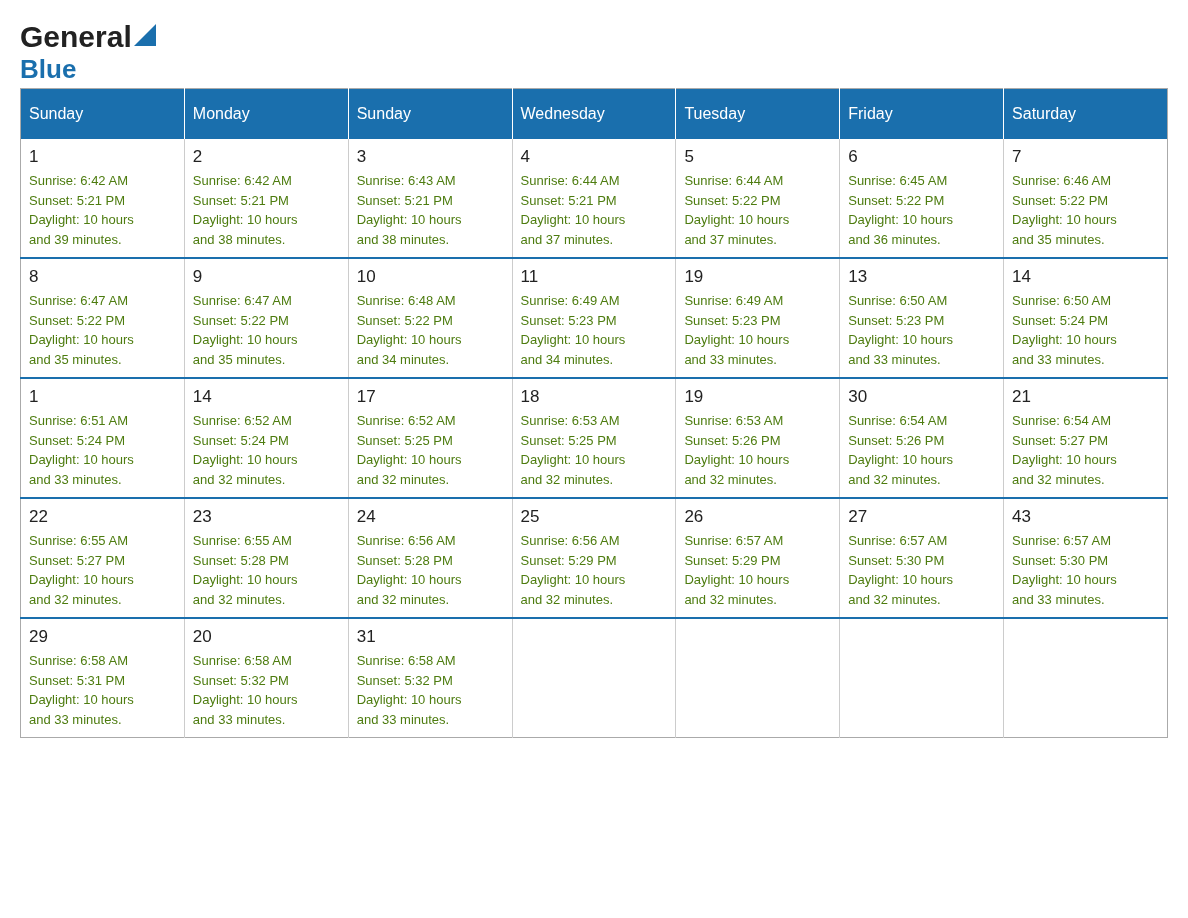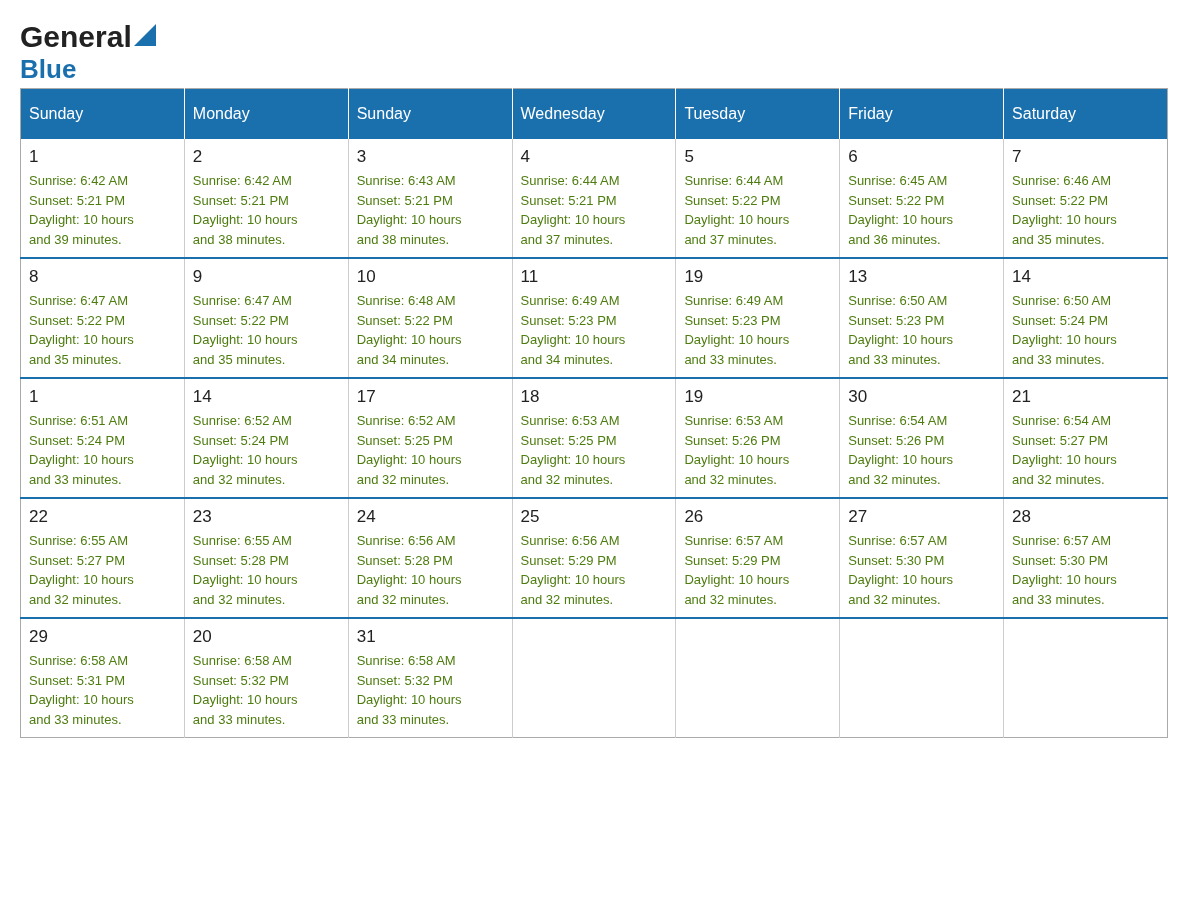--- a/index.html
+++ b/index.html
@@ -375,21 +375,21 @@
         <td>
           <span class="day-number">27</span>
         <div class="day-info">
           Sunrise: 6:57 AM<br>
           Sunset: 5:30 PM<br>
           Daylight: 10 hours<br>
           and 32 minutes.
         </div>
         </td>
         <td>
-          <span class="day-number">28</span>
+          <span class="day-number">43</span>
         <div class="day-info">
           Sunrise: 6:57 AM<br>
           Sunset: 5:30 PM<br>
           Daylight: 10 hours<br>
           and 33 minutes.
         </div>
         </td>
       </tr>
       <tr>
         <td>

